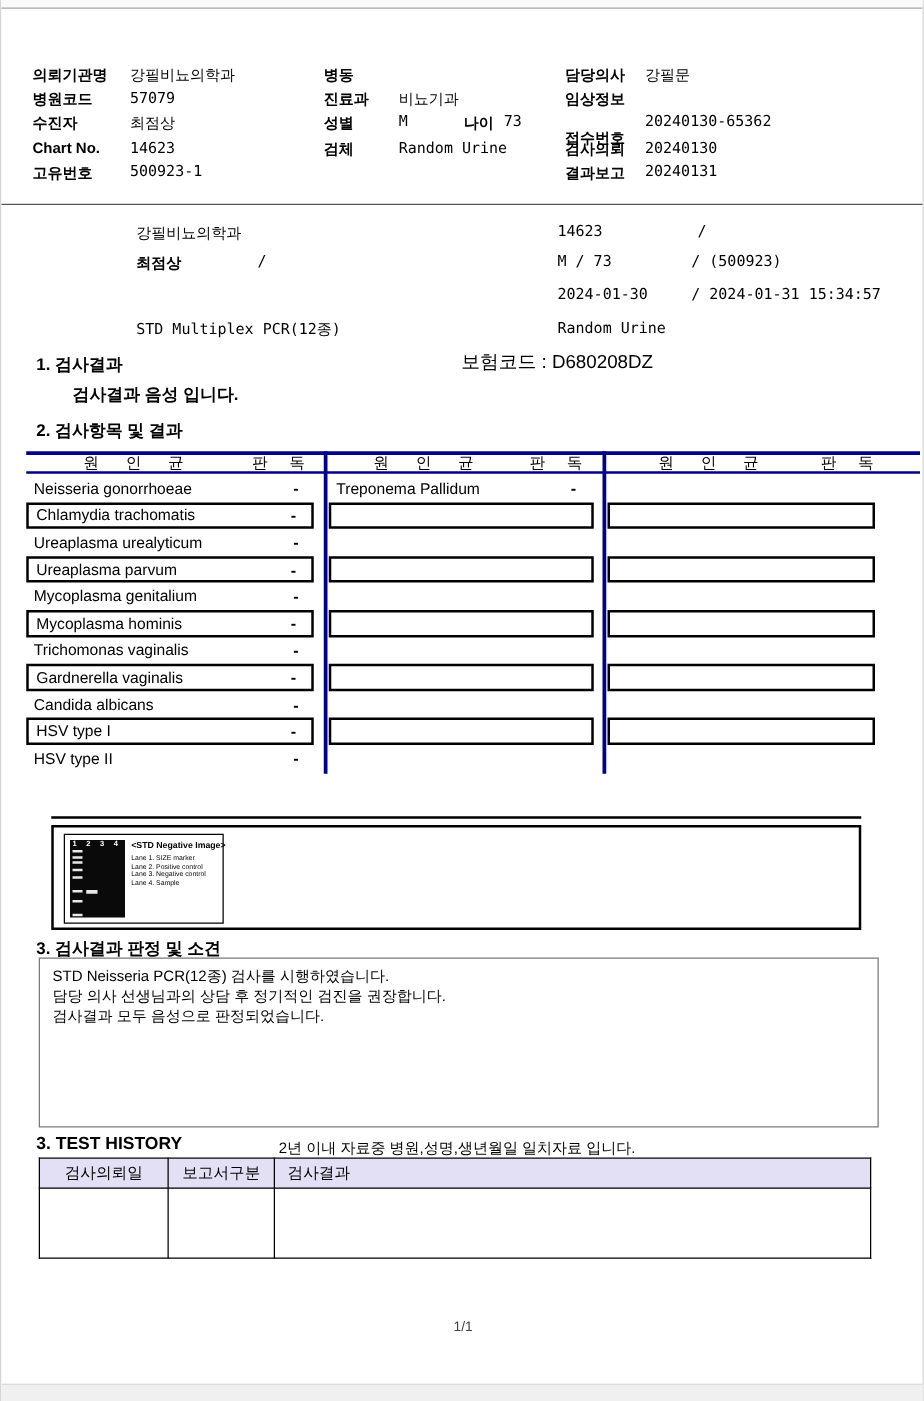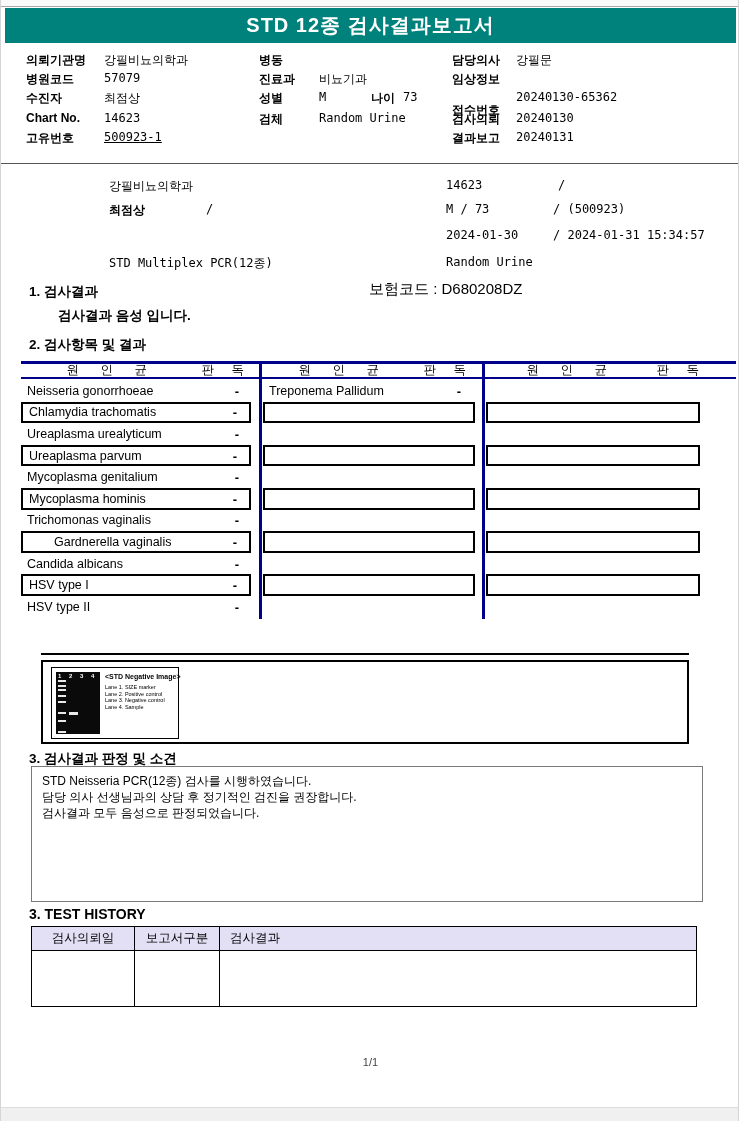--- a/index.html
+++ b/index.html
@@ -47,35 +47,32 @@
   .hist-table th.left{text-align:left;padding-left:10px;}
   .footer-page{position:absolute;left:0;top:1056px;width:739px;text-align:center;font-size:11px;color:#444;}
 </style>
 </head>
 <body>
 
 <div class="page" style="--teal: #00827C; --navy: #00008B; --lavender: #E3DFF5;">
 
   <div class="top-strip"></div>
 
-  <div class="title-bar">
-    <span>STD 12종 검사결과보고서</span>
-  </div>
 
   <div id="info-grid">
       <div class="abs lbl" style="left: 25px; top: 52px;">의뢰기관명</div>
       <div class="abs val" style="left: 103px; top: 52px;">강필비뇨의학과</div>
       <div class="abs lbl" style="left: 25px; top: 71px;">병원코드</div>
       <div class="abs val mono" style="left: 103px; top: 71px;">57079</div>
       <div class="abs lbl" style="left: 25px; top: 90px;">수진자</div>
       <div class="abs val" style="left: 103px; top: 90px;">최점상</div>
       <div class="abs lbl" style="left: 25px; top: 111px;">Chart No.</div>
       <div class="abs val mono" style="left: 103px; top: 111px;">14623</div>
       <div class="abs lbl" style="left: 25px; top: 130px;">고유번호</div>
-      <div class="abs val mono" style="left: 103px; top: 130px; text-decoration: underline;">500923-1</div>
+      <div class="abs val mono" style="left: 103px; top: 130px;">500923-1</div>
       <div class="abs lbl" style="left: 258px; top: 52px;">병동</div>
       <div class="abs val mono" style="left: 318px; top: 52px;"></div>
       <div class="abs lbl" style="left: 258px; top: 71px;">진료과</div>
       <div class="abs val" style="left: 318px; top: 71px;">비뇨기과</div>
       <div class="abs lbl" style="left: 258px; top: 90px;">성별</div>
       <div class="abs val mono" style="left: 318px; top: 90px;">M</div>
       <div class="abs lbl" style="left: 370px; top: 90px;">나이</div>
       <div class="abs val mono" style="left: 402px; top: 90px;">73</div>
       <div class="abs lbl" style="left: 258px; top: 111px;">검체</div>
       <div class="abs val mono" style="left: 318px; top: 111px;">Random Urine</div>
@@ -141,21 +138,21 @@
           <span class="res" style="right: 18px;">-</span>
         </div>
         <div class="prow boxed" style="margin-right: 6px;">
           <span class="nm">Mycoplasma hominis</span>
           <span class="res" style="right: 12px;">-</span>
         </div>
         <div class="prow">
           <span class="nm">Trichomonas vaginalis</span>
           <span class="res" style="right: 18px;">-</span>
         </div>
-        <div class="prow boxed" style="margin-right: 6px; padding-left: 25px;">
+        <div class="prow boxed" style="margin-right: 6px;">
           <span class="nm">Gardnerella vaginalis</span>
           <span class="res" style="right: 12px;">-</span>
         </div>
         <div class="prow">
           <span class="nm">Candida albicans</span>
           <span class="res" style="right: 18px;">-</span>
         </div>
         <div class="prow boxed" style="margin-right: 6px;">
           <span class="nm">HSV type I</span>
           <span class="res" style="right: 12px;">-</span>
@@ -277,20 +274,21 @@
   </div>
 
   <span class="abs heading" style="left:28px;top:750px">3. 검사결과 판정 및 소견</span>
   <div class="comment-box" id="comment-box">
       <div class="comment-line">STD Neisseria PCR(12종) 검사를 시행하였습니다.</div>
       <div class="comment-line">담당 의사 선생님과의 상담 후 정기적인 검진을 권장합니다.</div>
       <div class="comment-line">검사결과 모두 음성으로 판정되었습니다.</div>
     </div>
 
   <span class="abs bold" style="left:28px;top:906px;font-size:14px">3. TEST HISTORY</span>
+  <span class="abs" style="left:222px;top:910px">2년 이내 자료중 병원,성명,생년월일 일치자료 입니다.</span>
   <table class="hist-table">
     <thead>
         <tr id="hist-head">
           <th style="width: 103px;">검사의뢰일</th>
           <th style="width: 85px;">보고서구분</th>
           <th class="left" style="width: 477px;">검사결과</th>
         </tr>
       </thead>
     <tbody>
         <tr>

